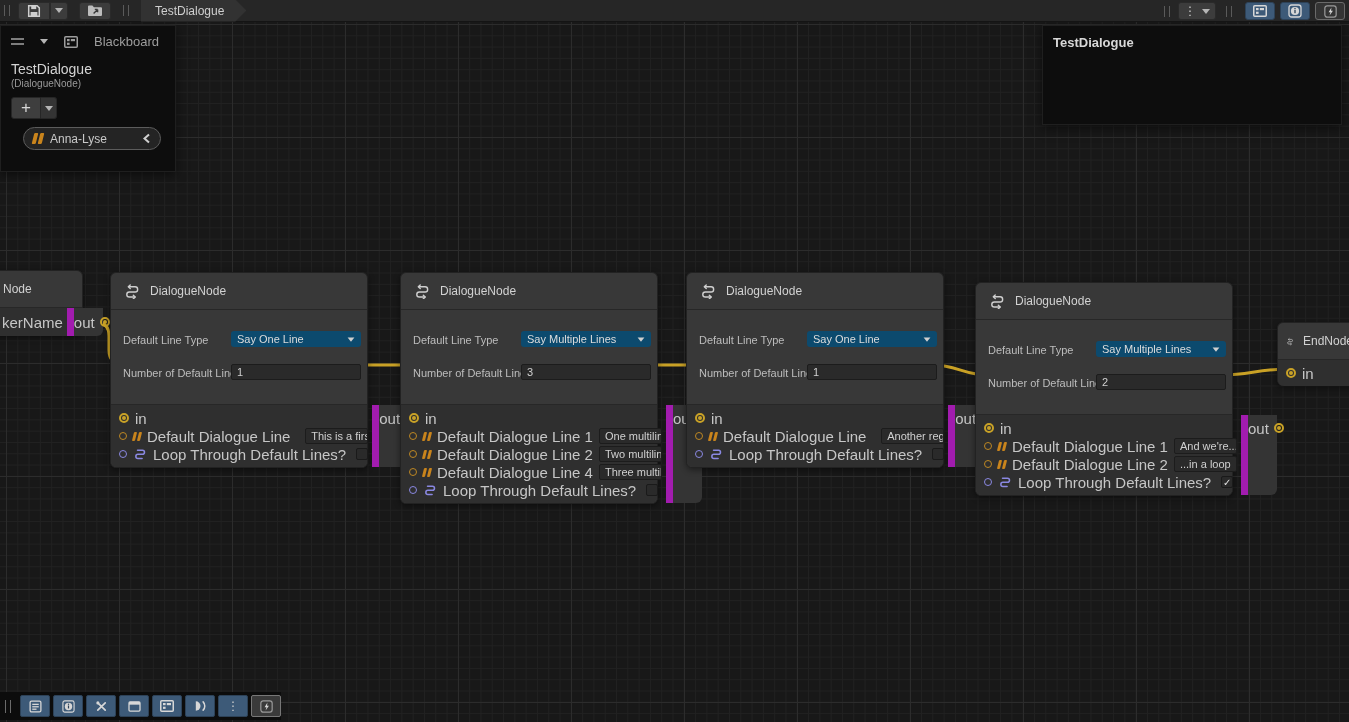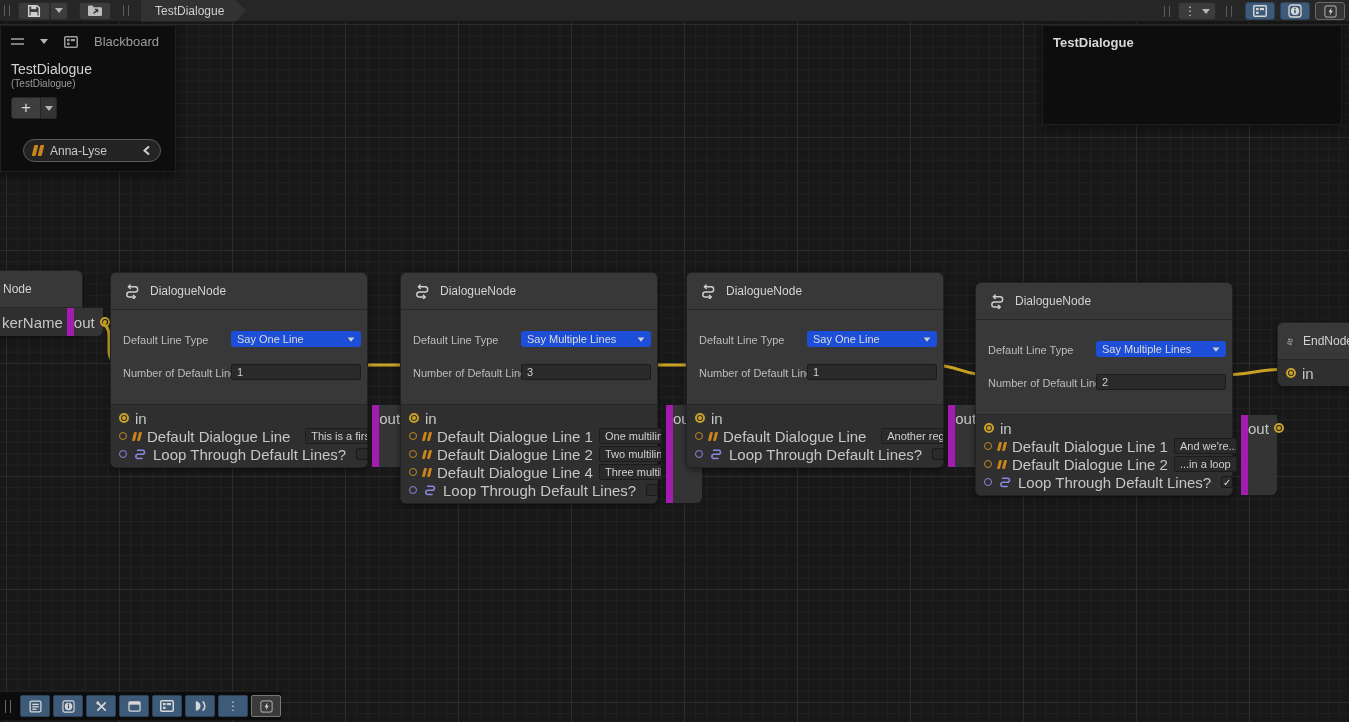--- a/index.html
+++ b/index.html
@@ -41,42 +41,42 @@
     box-shadow:0 3px 10px rgba(0,0,0,.5); color:#c8c8c8; }
   .panel-head { display:flex; align-items:center; gap:16px; padding:8px 10px 4px 10px; color:#9d9d9d; font-size:13px; }
   .hmb { width:13px; height:7px; border-top:2px solid #7d7d7d; border-bottom:2px solid #7d7d7d; }
   .bb-title { font-size:14px; color:#d4d4d4; padding:8px 10px 0 10px; }
   .bb-sub { font-size:10px; color:#9a9a9a; padding:1px 10px 6px 10px; }
   .bb-addrow { display:flex; padding:2px 10px 8px 10px; }
   .addbtn { width:30px; height:22px; background:#3e3e3e; border:1px solid #262626; border-radius:3px 0 0 3px;
     color:#d8d8d8; font-size:17px; display:flex; align-items:center; justify-content:center; }
   .addcaret { width:16px; height:22px; background:#343434; border:1px solid #262626; border-left:none;
     border-radius:0 3px 3px 0; display:flex; align-items:center; justify-content:center; }
-  .bb-pill { margin:12px 0 10px 22px; width:138px; height:23px; border:1px solid #5c5c5c; border-radius:12px;
+  .bb-pill { margin:0 0 10px 22px; width:138px; height:23px; border:1px solid #5c5c5c; border-radius:12px;
     background:#242424; display:flex; align-items:center; padding:0 9px; gap:7px; }
   .bb-pill .name { font-size:12px; color:#c9c9c9; flex:1; }
   .gi-name { font-size:13px; font-weight:bold; color:#d8d8d8; padding:9px 10px; }
   
   .ic-quote { display:inline-flex; gap:2px; align-items:center; }
   .ic-quote i { display:block; width:3px; height:9px; background:#c9841c; transform:skewX(-14deg); border-radius:1px; }
   .ic-quote.big i { width:4px; height:11px; }
   .fport { position:relative; width:10px; height:10px; border:2px solid #c9a227; border-radius:50%; flex:none; }
   .fport::after { content:""; position:absolute; left:50%; top:50%; width:4px; height:4px; margin:-2px 0 0 -2px;
     background:#c9a227; border-radius:50%; }
   .sport { width:8px; height:8px; border:1.5px solid #bd8723; border-radius:50%; flex:none; }
   .bport { width:8px; height:8px; border:1.5px solid #8a88e2; border-radius:50%; flex:none; }
   
   .node { position:absolute; background:#383838; border:1px solid #222; border-radius:6px; z-index:10;
     box-shadow:0 2px 6px rgba(0,0,0,.45); }
   .node-title { height:36px; display:flex; align-items:center; gap:9px; padding:0 12px; color:#d2d2d2; font-size:12px; }
   .node-props { border-top:1px solid #272727; padding:5px 0 7px 0; }
   .prow { position:relative; height:17px; margin:16px 0; display:flex; align-items:center; }
   .plabel { font-size:11px; color:#bdbdbd; padding-left:12px; }
   .pctl { position:absolute; right:6px; top:0; width:130px; height:16px; }
-  .dd-ctl { background:#1d4ed8; border-radius:3px; display:flex; align-items:center; padding:0 6px;
+  .dd-ctl { background:#0c4a6e; border-radius:3px; display:flex; align-items:center; padding:0 6px;
     color:#dcdcdc; font-size:11px; height:16px; }
   .dd-ctl .caret { margin-left:auto; border-top-color:#cfcfcf; transform:scale(.85); }
   .tf { background:#2a2a2a; border:1px solid #1c1c1c; border-radius:2px; color:#d0d0d0; font-size:11px;
     height:16px; line-height:14px; padding:0 5px; white-space:nowrap; overflow:hidden; }
   .node-ports { display:flex; border-top:1px solid #272727; background:#2f2f2f; border-radius:0 0 6px 6px; }
   .ports-left { flex:1; padding:4px 0; }
   .ports-out { width:36px; border-left:7px solid #a21caf; background:#343434; border-radius:0 0 6px 0;
     display:flex; justify-content:flex-start; padding:4px 0; }
   .port-row { height:18px; display:flex; align-items:center; gap:6px; padding:0 4px 0 8px; }
   .port-label { font-size:15px; color:#c6c6c6; white-space:nowrap; }
@@ -168,21 +168,21 @@
       <span class="caret"></span>
       <svg width="14" height="12" viewBox="0 0 14 12">
         <rect x="0.75" y="0.75" width="12.5" height="10.5" rx="1" fill="none" stroke="#9d9d9d" stroke-width="1.5"></rect>
         <rect x="3" y="3" width="2.6" height="2.2" fill="#9d9d9d"></rect>
           <rect x="6.8" y="3" width="4.2" height="2.2" fill="#9d9d9d"></rect>
         <rect x="3" y="6.7" width="2.6" height="2.2" fill="#9d9d9d"></rect>
       </svg>
       <span>Blackboard</span>
     </div>
     <div class="bb-title">TestDialogue</div>
-    <div class="bb-sub">(TestDialogue)</div>
+    <div class="bb-sub">(DialogueNode)</div>
     <div class="bb-addrow">
       <div class="addbtn">+</div>
       <div class="addcaret">
           <span class="caret"></span>
         </div>
     </div>
     <div class="bb-pill">
       <span class="ic-quote big">
           <i></i>
           <i></i>

